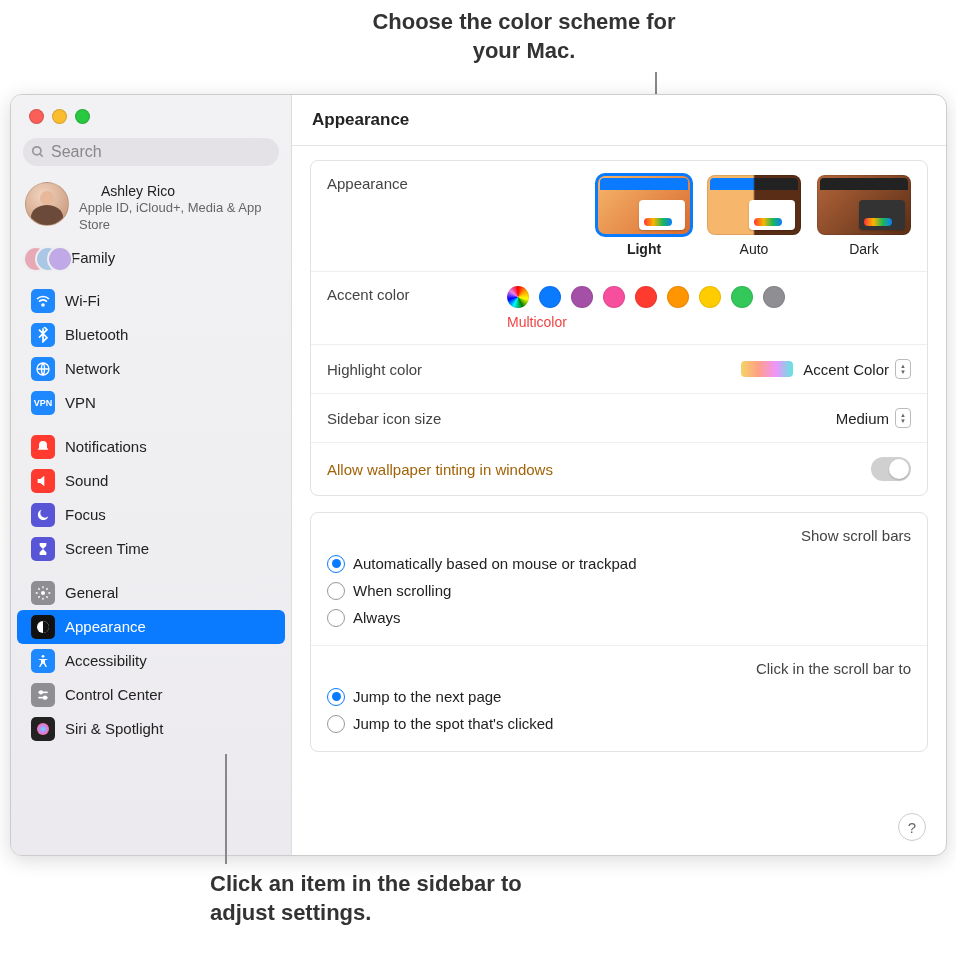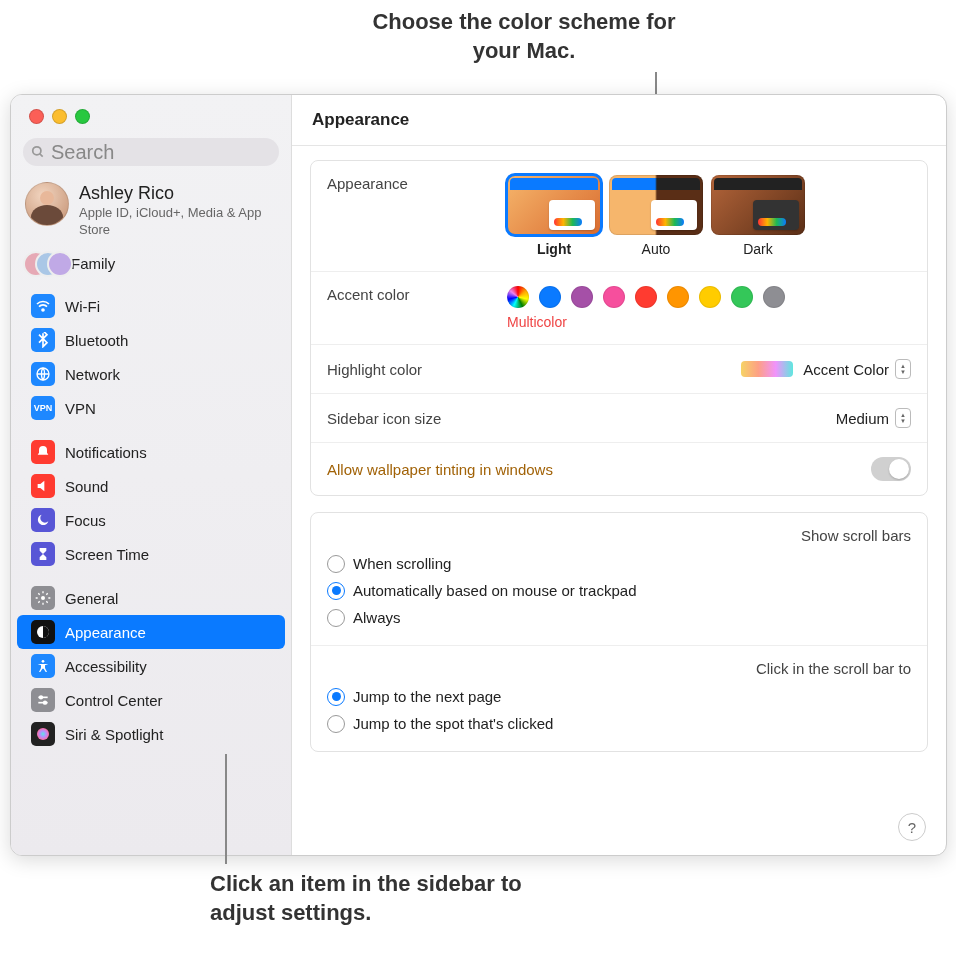--- a/index.html
+++ b/index.html
@@ -20,50 +20,50 @@
     width:280px;flex-shrink:0;background:linear-gradient(#f2f2f4,#eceaee);
     border-right:1px solid #ddd;display:flex;flex-direction:column;
   }
   .traffic{display:flex;gap:8px;padding:14px 0 10px 18px;}
   .dot{width:13px;height:13px;border-radius:50%;border:1px solid rgba(0,0,0,.15);}
   .dot.red{background:#fb5f57;}
   .dot.yellow{background:#fbbd2e;}
   .dot.green{background:#28c840;}
   .search{
     margin:4px 12px 8px;height:28px;border-radius:14px;background:#e4e2e6;
-    display:flex;align-items:center;padding:0 8px;font-size:20px;color:#888;
+    display:flex;align-items:center;padding:0 8px;font-size:16px;color:#888;
   }
   .search svg{margin-right:6px;}
   .profile{display:flex;padding:8px 14px 4px;align-items:flex-start;}
   .avatar{width:42px;height:42px;border-radius:50%;flex-shrink:0;background:radial-gradient(circle at 40% 30%,#f2d5c0,#c28f70);position:relative;overflow:hidden;border:1px solid rgba(0,0,0,.1);}
   .avatar::before{content:"";position:absolute;top:8px;left:14px;width:14px;height:14px;border-radius:50%;background:#e8b89a;}
   .avatar::after{content:"";position:absolute;bottom:-4px;left:5px;width:32px;height:24px;border-radius:50% 50% 0 0;background:#6b4a3a;}
   .profile-text{margin-left:10px;font-size:13px;line-height:1.3;}
-  .profile-name{font-size:18px;}
+  .profile-name{font-size:14px;margin-left:22px;}
   .profile-sub{color:#666;}
   .family{display:flex;align-items:center;padding:8px 14px 8px 12px;font-size:15px;}
   .family-icon{width:42px;height:24px;position:relative;margin-right:6px;}
   .family-icon span{position:absolute;width:22px;height:22px;border-radius:50%;background:#bbb;border:2px solid #eee;}
   .family-icon span:nth-child(1){left:0;background:#e6a9b5;}
   .family-icon span:nth-child(2){left:12px;background:#aac7e6;}
   .family-icon span:nth-child(3){left:24px;background:#c0a9e6;}
   .sidebar-list{list-style:none;margin:6px 0 0;padding:0;font-size:15px;overflow:auto;}
   .sidebar-list li{display:flex;align-items:center;padding:5px 14px;border-radius:6px;margin:0 6px;white-space:nowrap;}
   .sidebar-list li.selected{background:#0a7aff;color:#fff;}
   .si-icon{width:24px;height:24px;border-radius:5px;margin-right:10px;flex-shrink:0;display:flex;align-items:center;justify-content:center;color:#fff;}
   .sep{height:10px;}
   .main{flex:1;display:flex;flex-direction:column;}
   .main-header{height:50px;display:flex;align-items:center;padding:0 20px;border-bottom:1px solid #e5e5e5;font-weight:600;font-size:17px;}
   .main-body{padding:14px 18px;overflow:auto;}
   .panel{border:1px solid #e2e2e2;border-radius:8px;background:#fff;margin-bottom:16px;font-size:15px;}
   .panel-row{display:flex;align-items:flex-start;padding:14px 16px;border-top:1px solid #eee;}
   .panel-row:first-child{border-top:none;}
   .row-label{flex:0 0 180px;color:#444;}
   .row-body{flex:1;}
-  .appearance-opts{display:flex;justify-content:flex-start;gap:8px;}
+  .appearance-opts{display:flex;justify-content:flex-end;gap:16px;}
   .app-tile{width:94px;text-align:center;font-size:14px;}
   .app-thumb{width:94px;height:60px;border-radius:8px;background:linear-gradient(135deg,#f6b66c,#d96b2f);position:relative;margin-bottom:6px;box-shadow:inset 0 0 0 1px rgba(0,0,0,.1);overflow:hidden;}
   .app-thumb.selected{outline:3px solid #0a7aff;outline-offset:-1px;}
   .app-thumb::before{content:"";position:absolute;top:3px;left:3px;right:3px;height:12px;border-radius:4px 4px 0 0;background:#0a7aff;}
   .app-thumb.dark{background:linear-gradient(135deg,#b4653a,#5a2e16);} 
   .app-thumb.dark::before{background:#222;}
   .app-thumb.auto{background:linear-gradient(90deg,#f6b66c 49%,#5a2e16 51%);} 
   .app-thumb.auto::before{background:linear-gradient(90deg,#0a7aff 49%,#222 51%);}
   .app-thumb .mini{position:absolute;bottom:5px;right:6px;width:46px;height:30px;border-radius:4px;background:#fff;box-shadow:0 1px 2px rgba(0,0,0,.2);}
   .app-thumb.dark .mini{background:#333;}
@@ -316,26 +316,26 @@
           <div class="panel-row between">
             <div style="flex:1;color:#a16207;">Allow wallpaper tinting in windows</div>
             <div class="switch"></div>
           </div>
         </div>
 
         <div class="panel">
           <div class="radio-group" id="scroll-group">
               <div class="radio-title">Show scroll bars</div>
               <div class="radio-item">
+                <span class="radio checked"></span>
+                <span>Automatically based on mouse or trackpad</span>
+              </div>
+              <div class="radio-item">
                 <span class="radio"></span>
                 <span>When scrolling</span>
-              </div>
-              <div class="radio-item">
-                <span class="radio checked"></span>
-                <span>Automatically based on mouse or trackpad</span>
               </div>
               <div class="radio-item">
                 <span class="radio"></span>
                 <span>Always</span>
               </div>
             </div>
           <div class="radio-group" id="click-group" style="border-top:1px solid #eee;">
               <div class="radio-title">Click in the scroll bar to</div>
               <div class="radio-item">
                 <span class="radio checked"></span>

